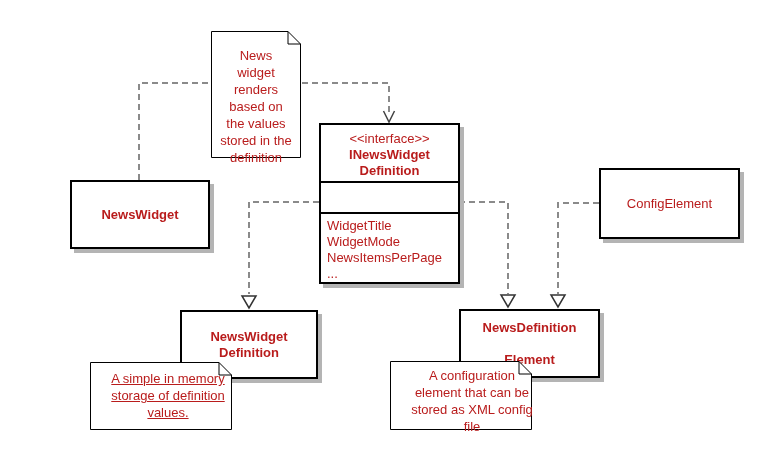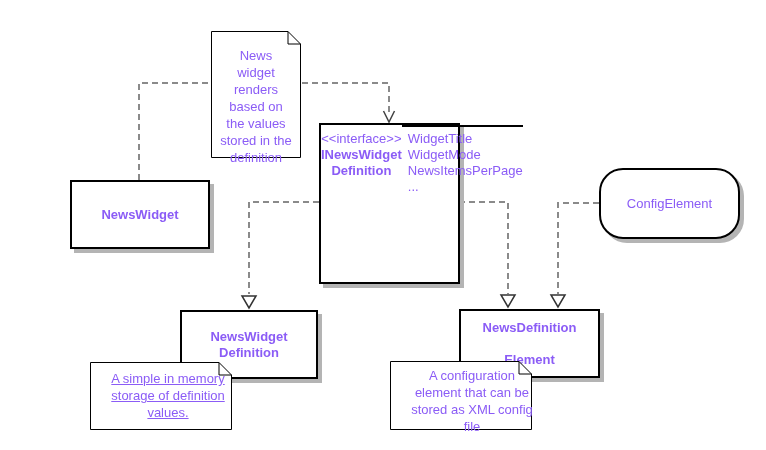--- a/index.html
+++ b/index.html
@@ -1,38 +1,38 @@
 <!DOCTYPE html>
 <html><head>
 <meta charset="utf-8">
 <style>
   html,body{margin:0;padding:0;background:#fff;}
   .stage{
     position:relative;width:766px;height:450px;background:#ffffff;overflow:hidden;
-    font-family:"Liberation Sans", sans-serif;color:#8b5cf6;
+    font-family:"Liberation Sans", sans-serif;color:#b91c1c;
   }
   .connectors{position:absolute;left:0;top:0;z-index:1;}
   .dash{fill:none;stroke:#8a8a8a;stroke-width:2;stroke-dasharray:6 4;}
   .tri{fill:#ffffff;stroke:#333333;stroke-width:1.5;}
   .openarrow{fill:none;stroke:#444444;stroke-width:1.5;}
 
   .uml-class{
     position:absolute;z-index:2;background:#ffffff;border:2px solid #000000;
     box-shadow:4px 4px 0 #b4b4b4;box-sizing:border-box;
     display:flex;flex-direction:column;align-items:center;justify-content:center;
     text-align:center;font-size:13px;font-weight:bold;line-height:16px;
   }
   .uml-class .cname{display:block;}
-  .plainname{font-weight:normal;border-radius:24px;}
+  .plainname{font-weight:normal;}
 
   .iface{
     position:absolute;z-index:2;background:#ffffff;border:2px solid #000000;
     box-shadow:4px 4px 0 #b4b4b4;box-sizing:border-box;
     left:319px;top:123px;width:141px;height:161px;
-    display:flex;font-size:13px;
+    display:flex;flex-direction:column;font-size:13px;
   }
   .iface .hdr{height:56px;box-sizing:border-box;padding-top:6px;text-align:center;line-height:16px;}
   .iface .hdr .stereo{font-weight:normal;display:block;}
   .iface .hdr .iname{font-weight:bold;display:block;}
   .iface .mid{height:31px;box-sizing:border-box;border-top:2px solid #000;}
   .iface .attrs{flex:1;box-sizing:border-box;border-top:2px solid #000;
     padding:4px 0 0 6px;text-align:left;line-height:16px;font-weight:normal;}
   .iface .attrs span{display:block;}
 
   .note{position:absolute;z-index:2;}

